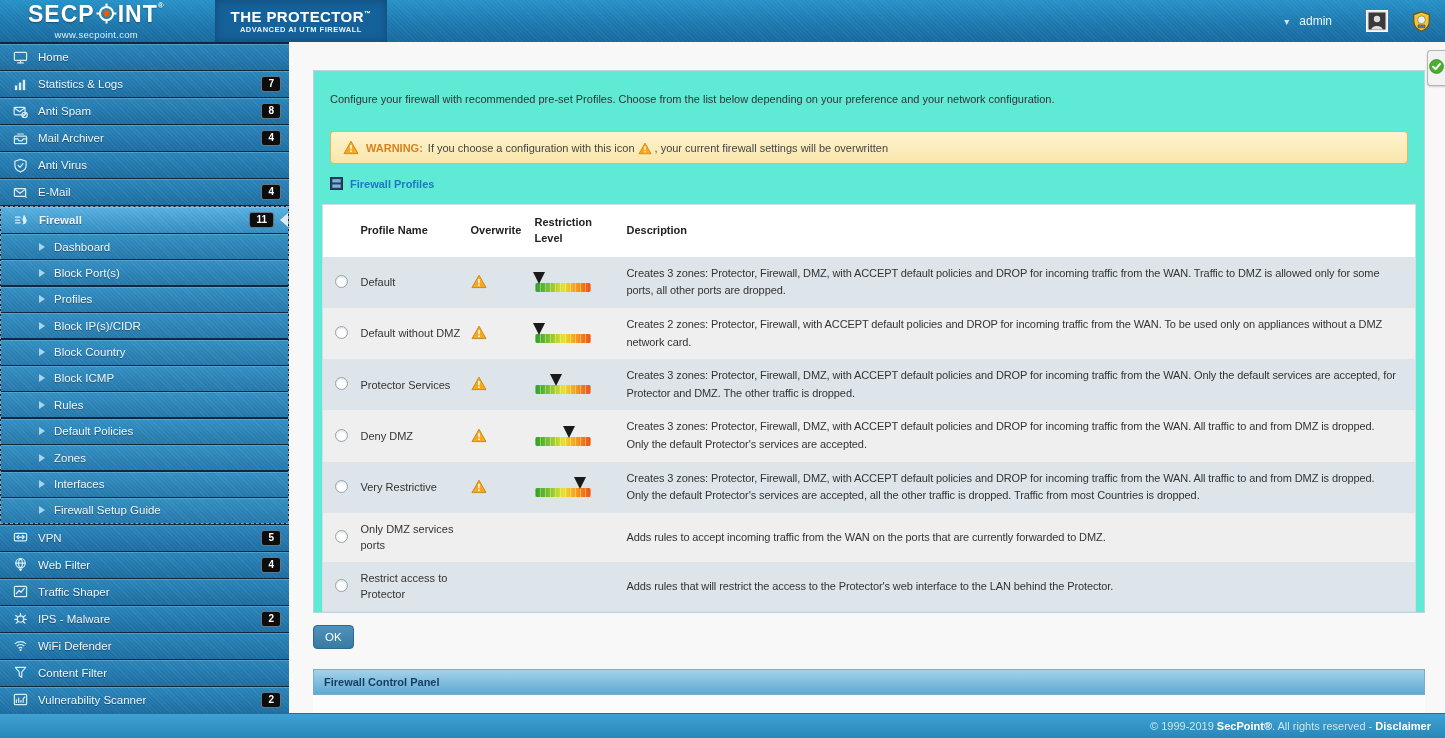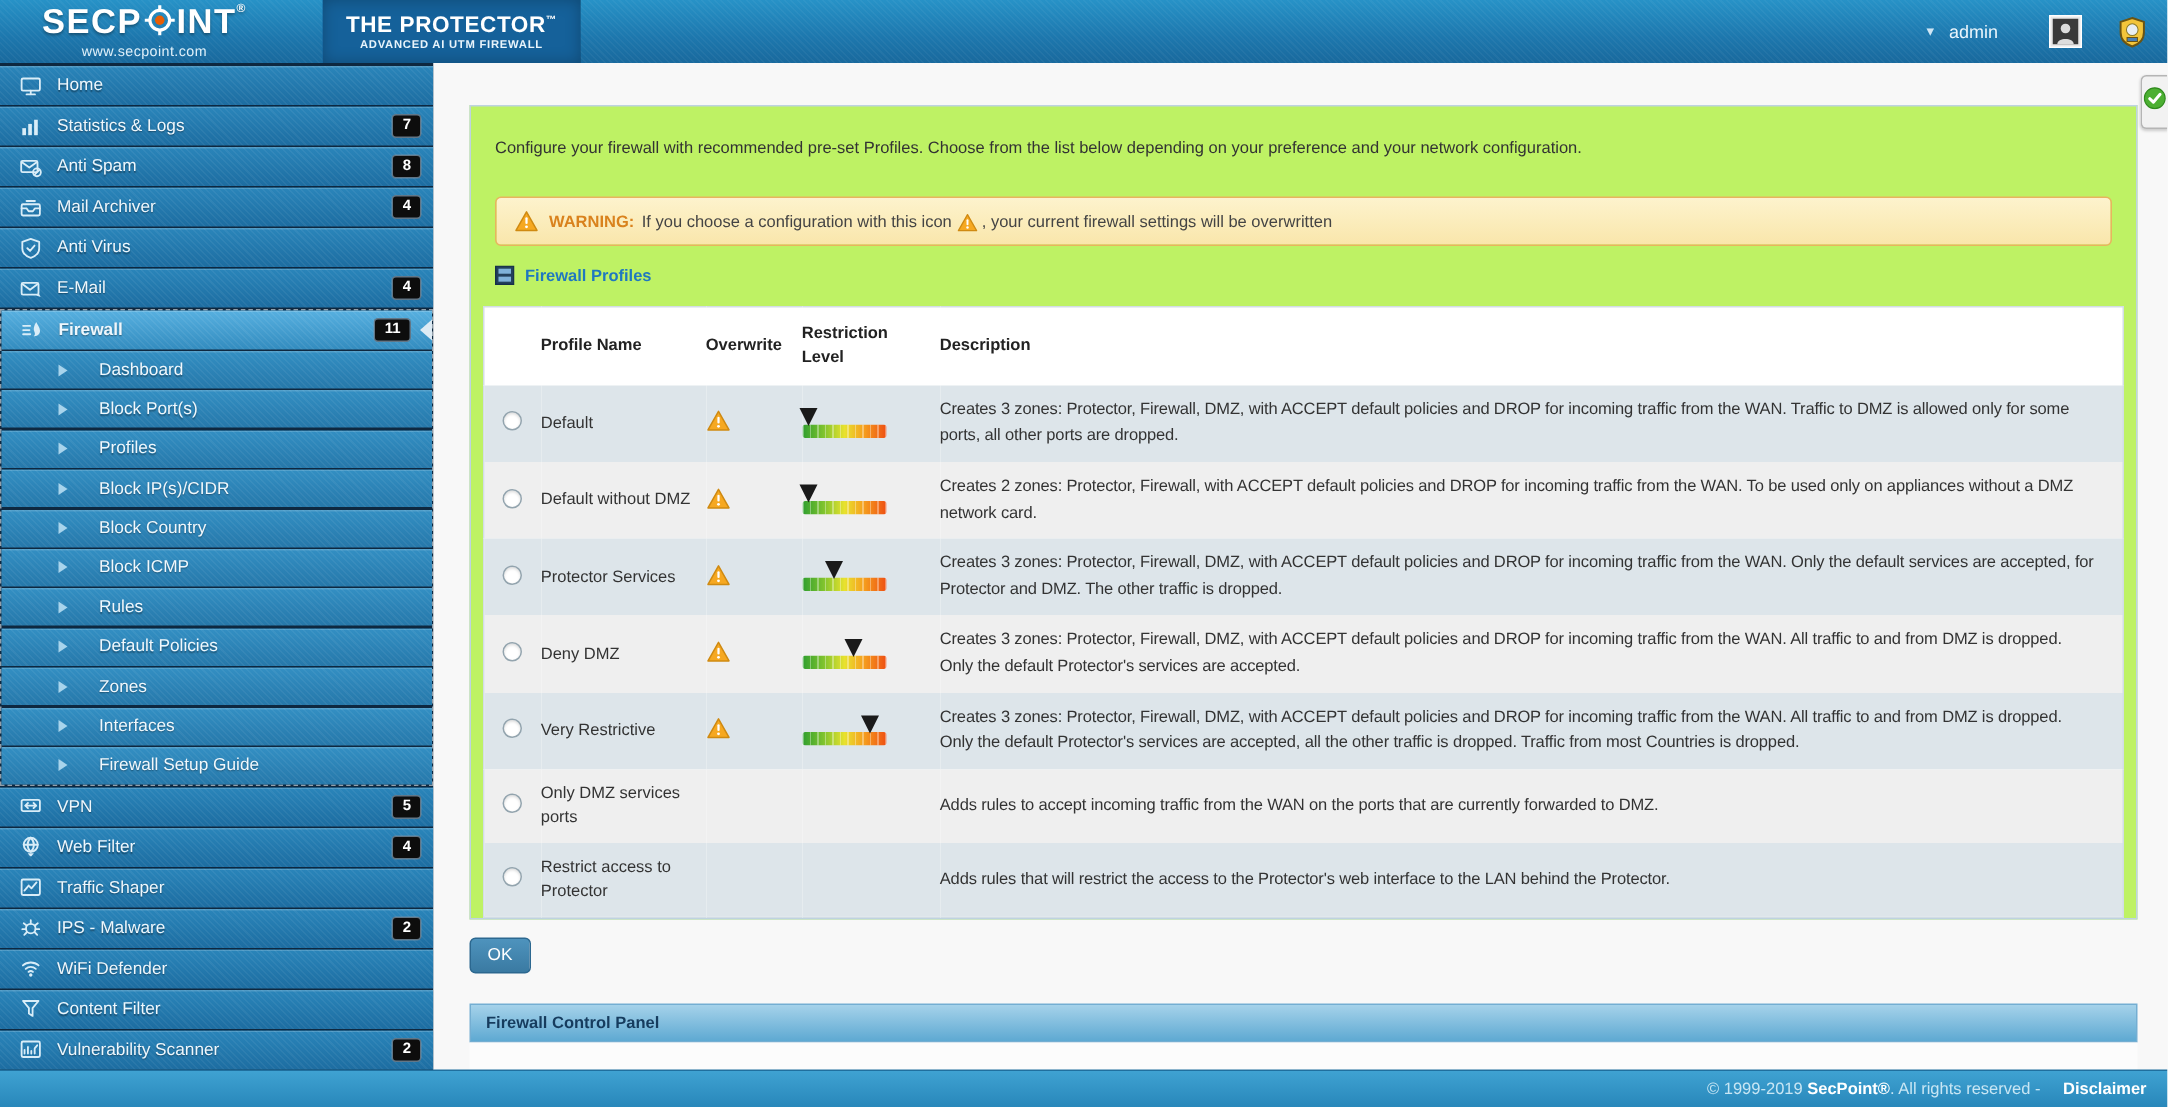--- a/index.html
+++ b/index.html
@@ -41,31 +41,31 @@
   .nav-item.active { background-image:repeating-linear-gradient(45deg, rgba(255,255,255,0.06) 0 1px, rgba(0,0,0,0) 1px 3px),
       linear-gradient(180deg,#57b0e0,#338cbf); }
   .nav-item.active .nav-label { font-weight:bold; }
   .nav-item.active .nav-badge { margin-right:6px; }
   .active-arrow { position:absolute; right:0; top:50%; transform:translateY(-50%); width:0; height:0; border-top:7px solid transparent; border-bottom:7px solid transparent; border-right:8px solid #ddebf4; }
   .firewall-group { border:1px dashed rgba(255,255,255,0.55); margin-bottom:1px; }
   .firewall-group .nav-item { margin-bottom:1px; }
   .subnav-item { position:relative; height:25px; margin-bottom:1.4px; display:flex; align-items:center; padding-left:38px; cursor:pointer;
     background-image:repeating-linear-gradient(45deg, rgba(255,255,255,0.05) 0 1px, rgba(0,0,0,0) 1px 3px),
       linear-gradient(180deg,#338fc3,#2678aa);
-    box-shadow:inset 0 1px 0 rgba(255,255,255,0.16);gap:12px; }
+    box-shadow:inset 0 1px 0 rgba(255,255,255,0.16); }
   .subnav-item:last-child { margin-bottom:0; }
   .sub-arrow { width:0; height:0; border-top:4px solid transparent; border-bottom:4px solid transparent; border-left:6px solid #a8d4ec; margin-right:9px; }
   .subnav-label { color:#f0f8fd; font-size:11.5px; text-shadow:0 1px 1px rgba(0,0,0,0.35); }
 
   
   .content { flex:1; position:relative; padding:18px 20px 0 24px; overflow:hidden; background:#f8f8f8; }
   .page-title { color:#2b7cae; font-size:17.5px; font-weight:normal; padding-bottom:9px; border-bottom:1px solid #d0d0d0; }
   .check-tab { position:absolute; top:8px; right:0; width:18px; height:36px; background:#f2f2f2; border:1px solid #b5b5b5; border-right:none; border-radius:4px 0 0 4px; display:flex; align-items:center; justify-content:center; box-shadow:0 1px 2px rgba(0,0,0,0.18); cursor:pointer; }
 
-  .panel { margin-top:10px; background:#bef264; border:1px solid #bed3e0; padding:0 8px; }
+  .panel { margin-top:10px; background:#5eead4; border:1px solid #bed3e0; padding:0 8px; }
   .intro { margin:22px 8px 0; font-size:11px; color:#333; }
   .warn-banner { margin:26px 8px 0; padding:8px 12px; display:flex; align-items:center; background:linear-gradient(180deg,#fdf3cd,#f9e6ab); border:1px solid #e8b45e; border-radius:4px; font-size:11px; color:#444; }
   .warn-banner .warn-label { color:#d9821d; font-weight:bold; margin:0 5px 0 7px;text-align:center; }
   .warn-inline { display:inline-flex; margin:0 3px; position:relative; top:1px; }
   .profiles-link { margin:13px 8px 14px; display:flex; align-items:center; gap:7px; color:#1f78c0; font-weight:bold; font-size:11px; cursor:pointer; width:max-content; }
 
   table.profiles { width:100%; border-collapse:collapse; border:1px solid #d3dde5; background:#fff; }
   table.profiles th { text-align:left; font-size:11px; color:#222; font-weight:bold; padding:10px 10px 10px 0; vertical-align:middle; line-height:1.45; background:#fff; }
   th.th-radio { width:38px; }
   th.th-name { width:110px; }
@@ -89,21 +89,21 @@
   .control-panel { margin-right:0; }
   .cp-header { background:linear-gradient(180deg,#a5d2ea,#5ea9d2); border:1px solid #74aed2; color:#163c5e; font-weight:bold; font-size:11px; padding:6px 10px; }
   .cp-body { background:#fcfcfc; padding:22px 10px 10px; }
 
   
   .footer { position:absolute; left:0; right:0; bottom:0; height:25px; display:flex; align-items:center; justify-content:flex-end; padding-right:14px; font-size:11px; border-top:1px solid #1f6f9e;
     background:linear-gradient(180deg,#3fa2d2,#2887ba); }
   .footer span { white-space:pre; }
   .f-light { color:#c8e6f4; }
   .f-bold { color:#ffffff; font-weight:bold; }
-  .f-link { cursor:pointer;margin-left:12px; }
+  .f-link { cursor:pointer; }
 </style>
 </head>
 <body>
 
 <div class="app">
 
   <header class="header">
     <div class="logo">
       <div class="logo-line">
         <span>SECP</span>

